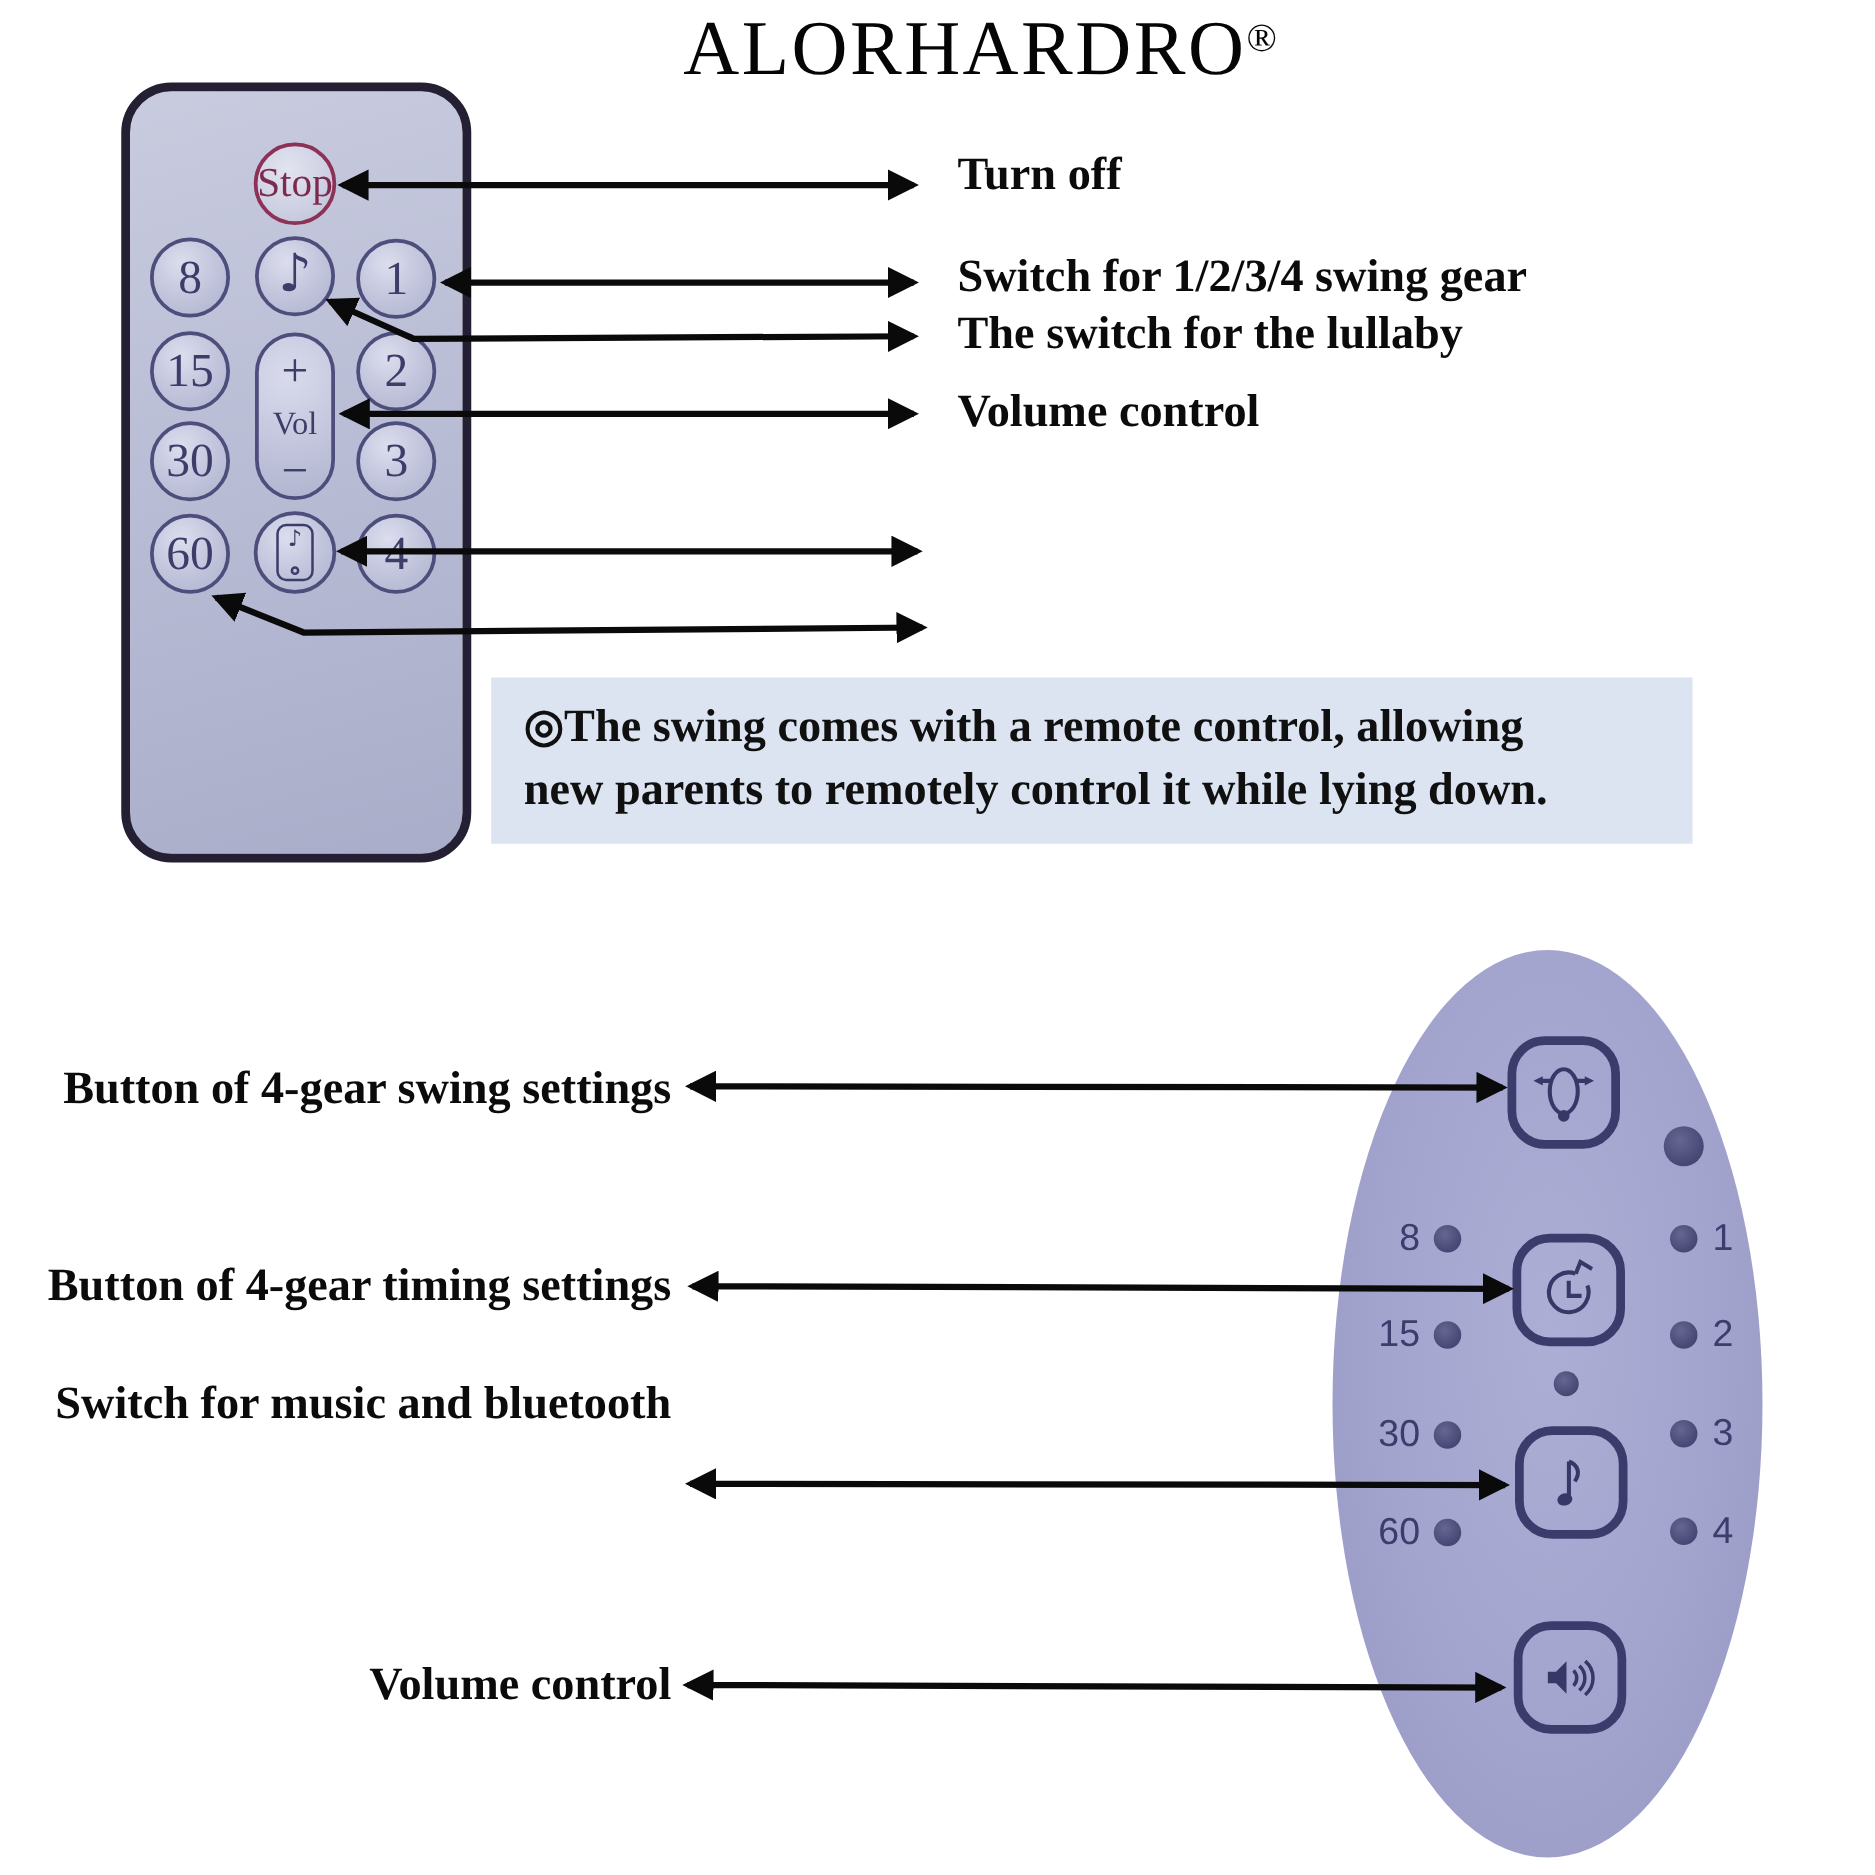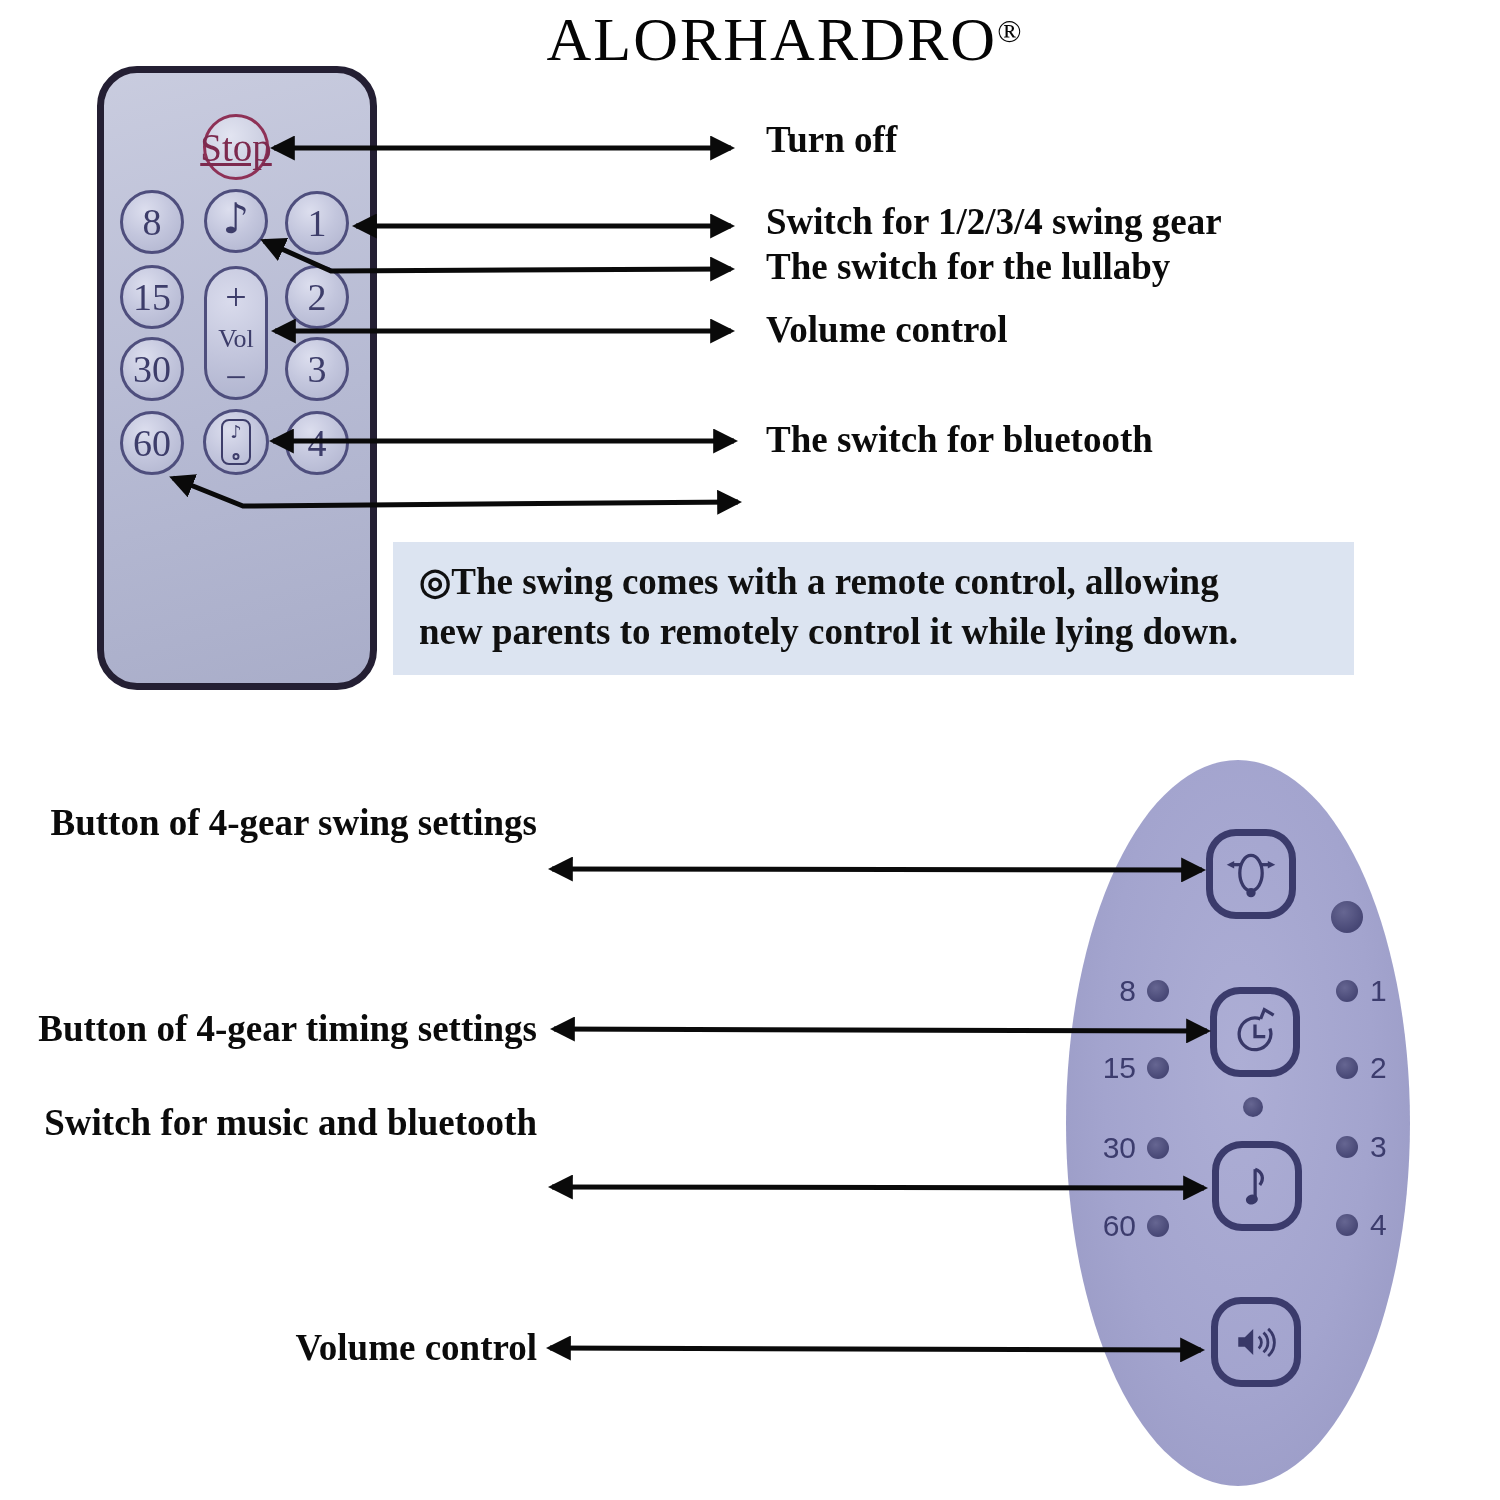--- a/index.html
+++ b/index.html
@@ -12,22 +12,22 @@
   .title sup{font-size:32px;vertical-align:18px;font-weight:400;}
 
   
   .remote{position:absolute;left:97px;top:66px;width:280px;height:624px;box-sizing:border-box;
           border:7px solid #241f33;border-radius:40px;
           background:linear-gradient(165deg,#c9ccdf 0%,#b6bad3 55%,#a9adc9 100%);}
   .rbtn{position:absolute;box-sizing:border-box;width:64px;height:64px;border-radius:50%;
         border:3px solid #4e4e7d;display:flex;align-items:center;justify-content:center;
         background:radial-gradient(circle at 38% 30%,#dcdeee 0%,#c3c6dd 48%,#aeb2cd 100%);
         color:#3d3d6a;font-size:38px;font-family:"Liberation Serif",serif;}
-  .stop{width:66px;height:66px;left:99px;top:41px;border:3px solid #8e3156;color:#7d2a4e;font-size:39px;
-        background:radial-gradient(circle at 40% 32%,#e2e4f1 0%,#cdd0e2 60%,#bcc0d6 100%);text-decoration:underline;}
+  .stop{width:66px;height:66px;left:99px;top:41px;border:3px solid #8e3156;color:#7d2a4e;font-size:33px;
+        background:radial-gradient(circle at 40% 32%,#e2e4f1 0%,#cdd0e2 60%,#bcc0d6 100%);}
   .b8{left:16px;top:117px;} .bnote{left:100px;top:116px;} .b1{left:181px;top:118px;}
   .b15{left:16px;top:192px;} .b2{left:181px;top:192px;}
   .b30{left:16px;top:264px;} .b3{left:181px;top:264px;}
   .b60{left:16px;top:338px;} .b4{left:181px;top:338px;}
   .bbt{width:66px;height:66px;left:99px;top:336px;}
   .note-glyph{font-family:"DejaVu Sans",sans-serif;font-size:42px;line-height:1;transform:translateY(-2px);}
   .volpill{position:absolute;left:100px;top:193px;width:64px;height:134px;box-sizing:border-box;
            border:3px solid #4e4e7d;border-radius:34px;
            background:radial-gradient(circle at 40% 25%,#d9dbec 0%,#c2c5dc 55%,#b0b4cf 100%);}
   .volpill span{position:absolute;left:0;width:100%;text-align:center;color:#3d3d6a;}
@@ -116,28 +116,27 @@
       </span>
     </div>
     <div class="rbtn b4">4</div>
 
   </div>
 
   <div class="rlabel" style="top:116px;">Turn off</div>
   <div class="rlabel" style="top:198px;">Switch for 1/2/3/4 swing gear</div>
   <div class="rlabel" style="top:243px;">The switch for the lullaby</div>
   <div class="rlabel" style="top:306px;">Volume control</div>
-  <div class="rlabel" style="top:416px;">The switch for bluetooth</div>
 
   <div class="notebox" style="background:#dce4f1;">
     <span>◎The swing comes with a remote control, allowing</span>
     <span>new parents to remotely control it while lying down.</span>
   </div>
 
-  <div class="blabel" style="top:797px;text-align:center;">Button of 4-gear swing settings</div>
+  <div class="blabel" style="top:845px;text-align:center;">Button of 4-gear swing settings</div>
   <div class="blabel" style="top:1003px;">Button of 4-gear timing settings</div>
   <div class="blabel" style="top:1097px;">Switch for music and bluetooth</div>
   <div class="blabel" style="top:1322px;">Volume control</div>
 
   <div class="panel">
 
     <div class="pbtn pb-swing">
       <svg width="56" height="56" viewBox="0 0 60 60">
         <g fill="none" stroke="#383868" stroke-width="3.5">
           <ellipse cx="30" cy="29" rx="12" ry="19"></ellipse>

